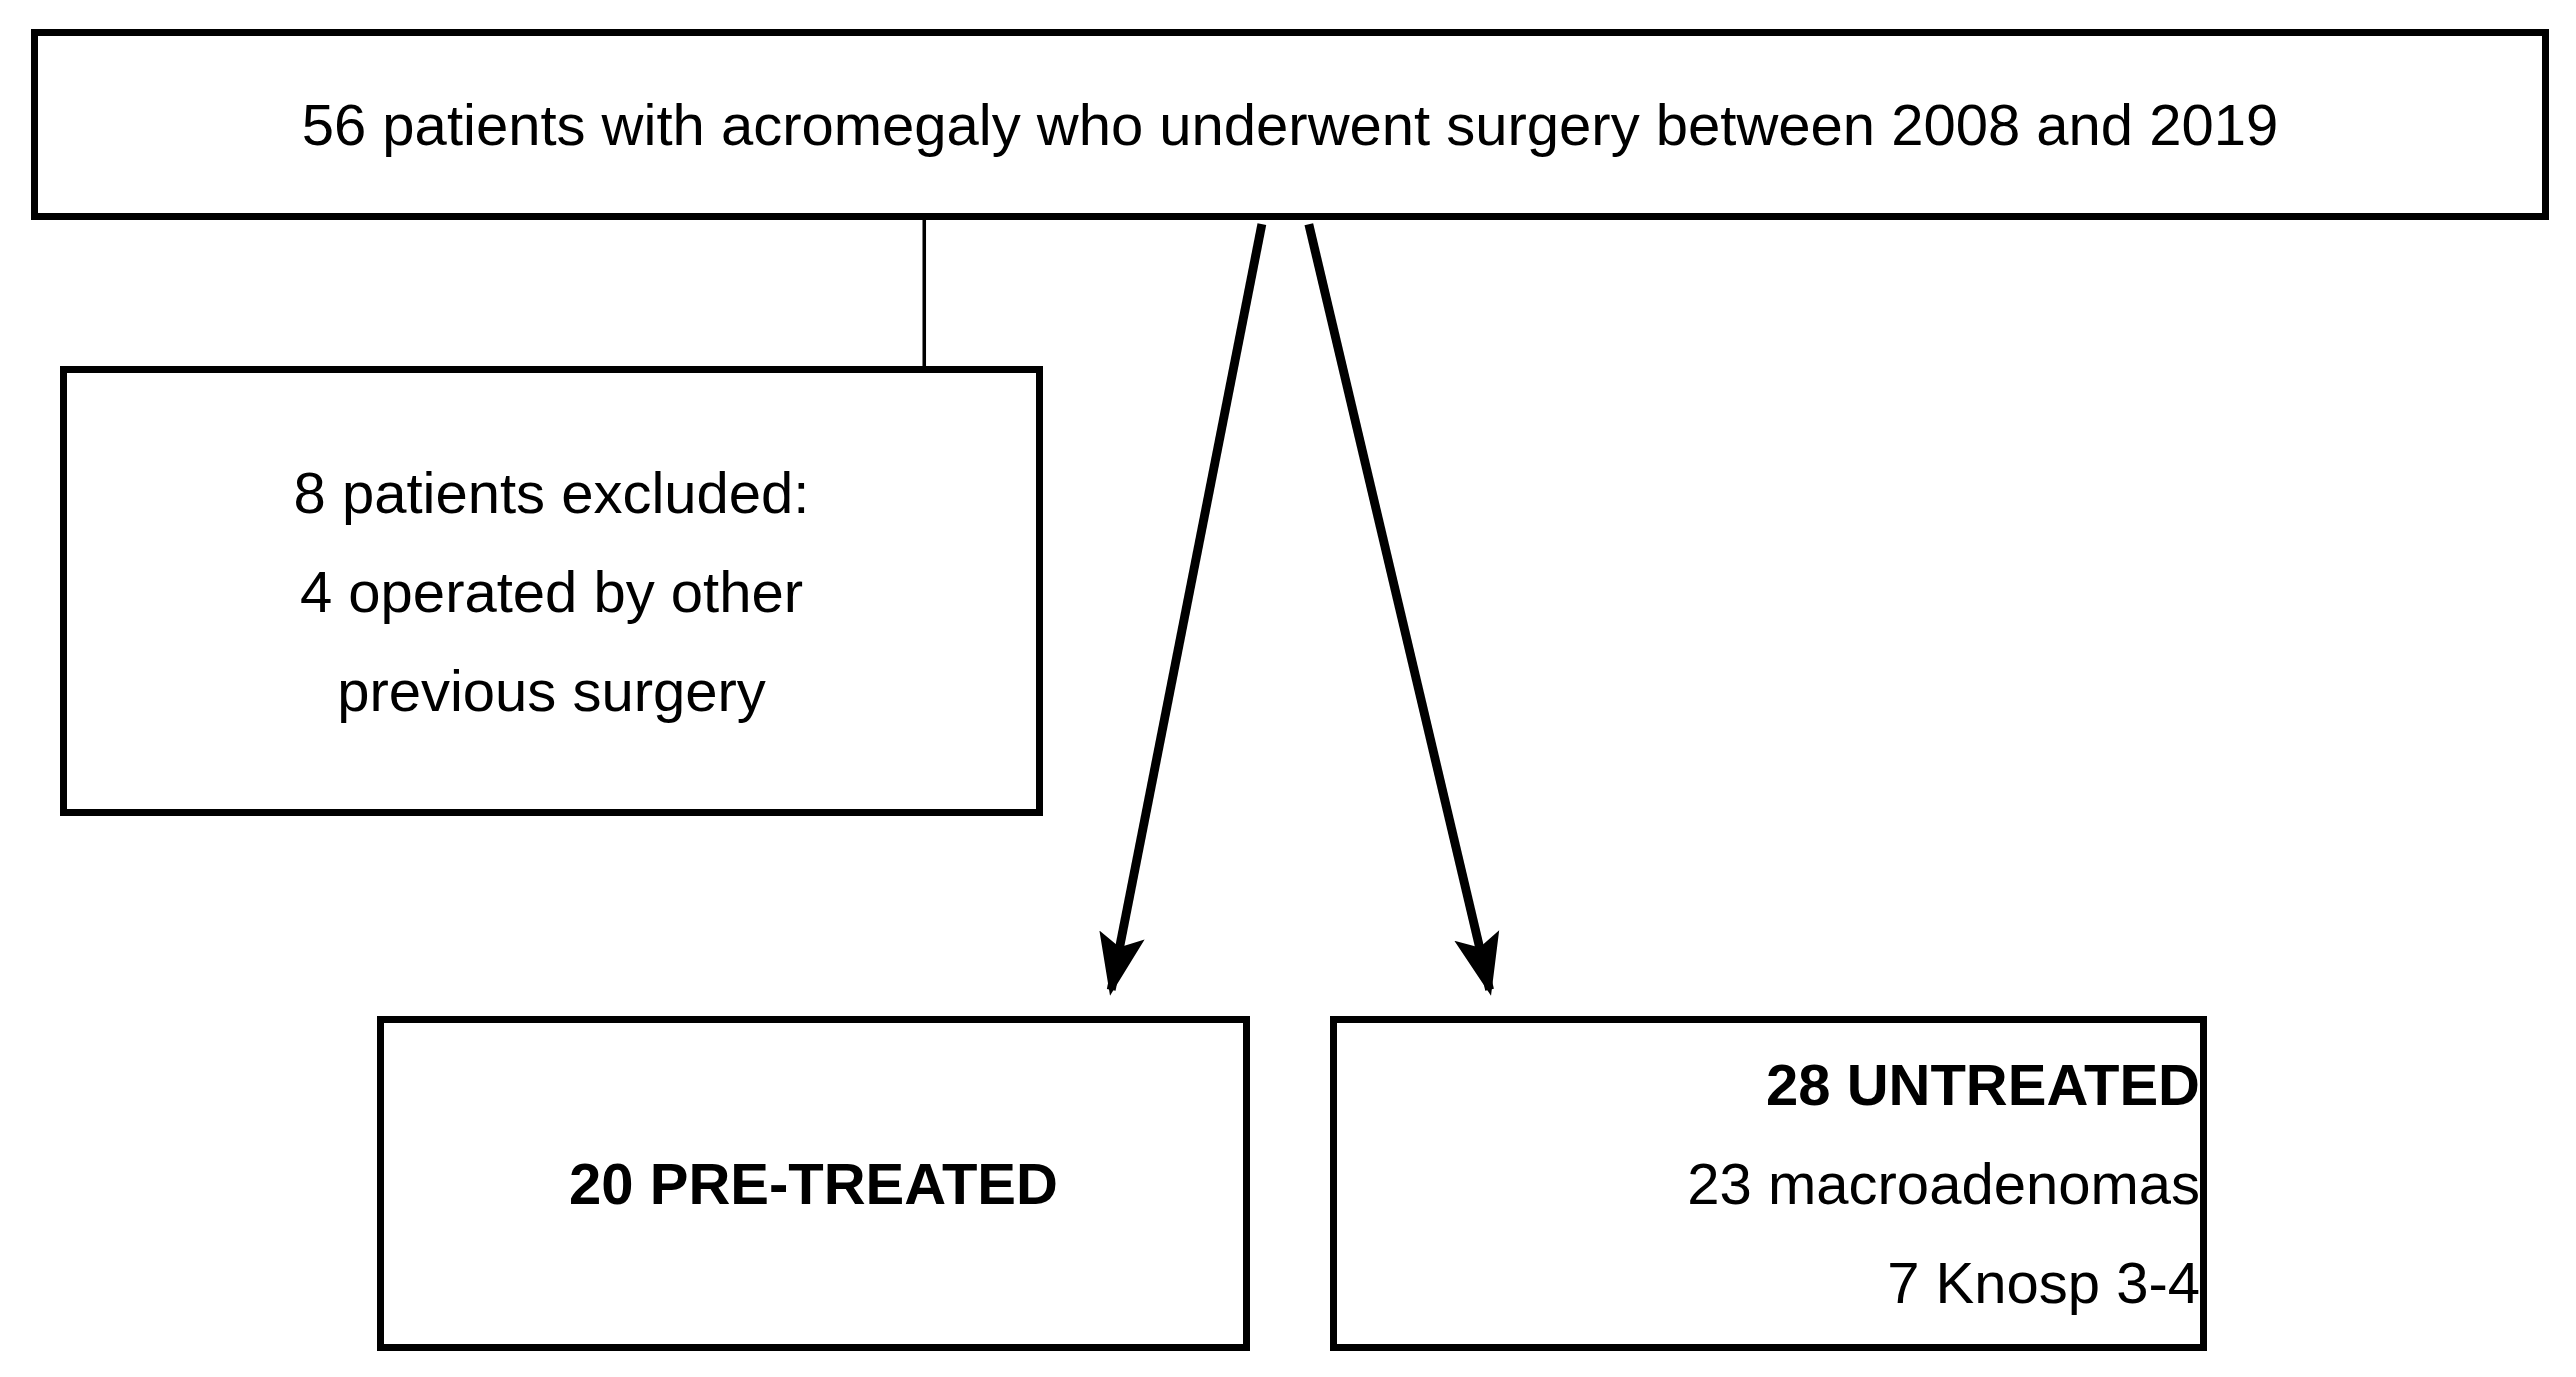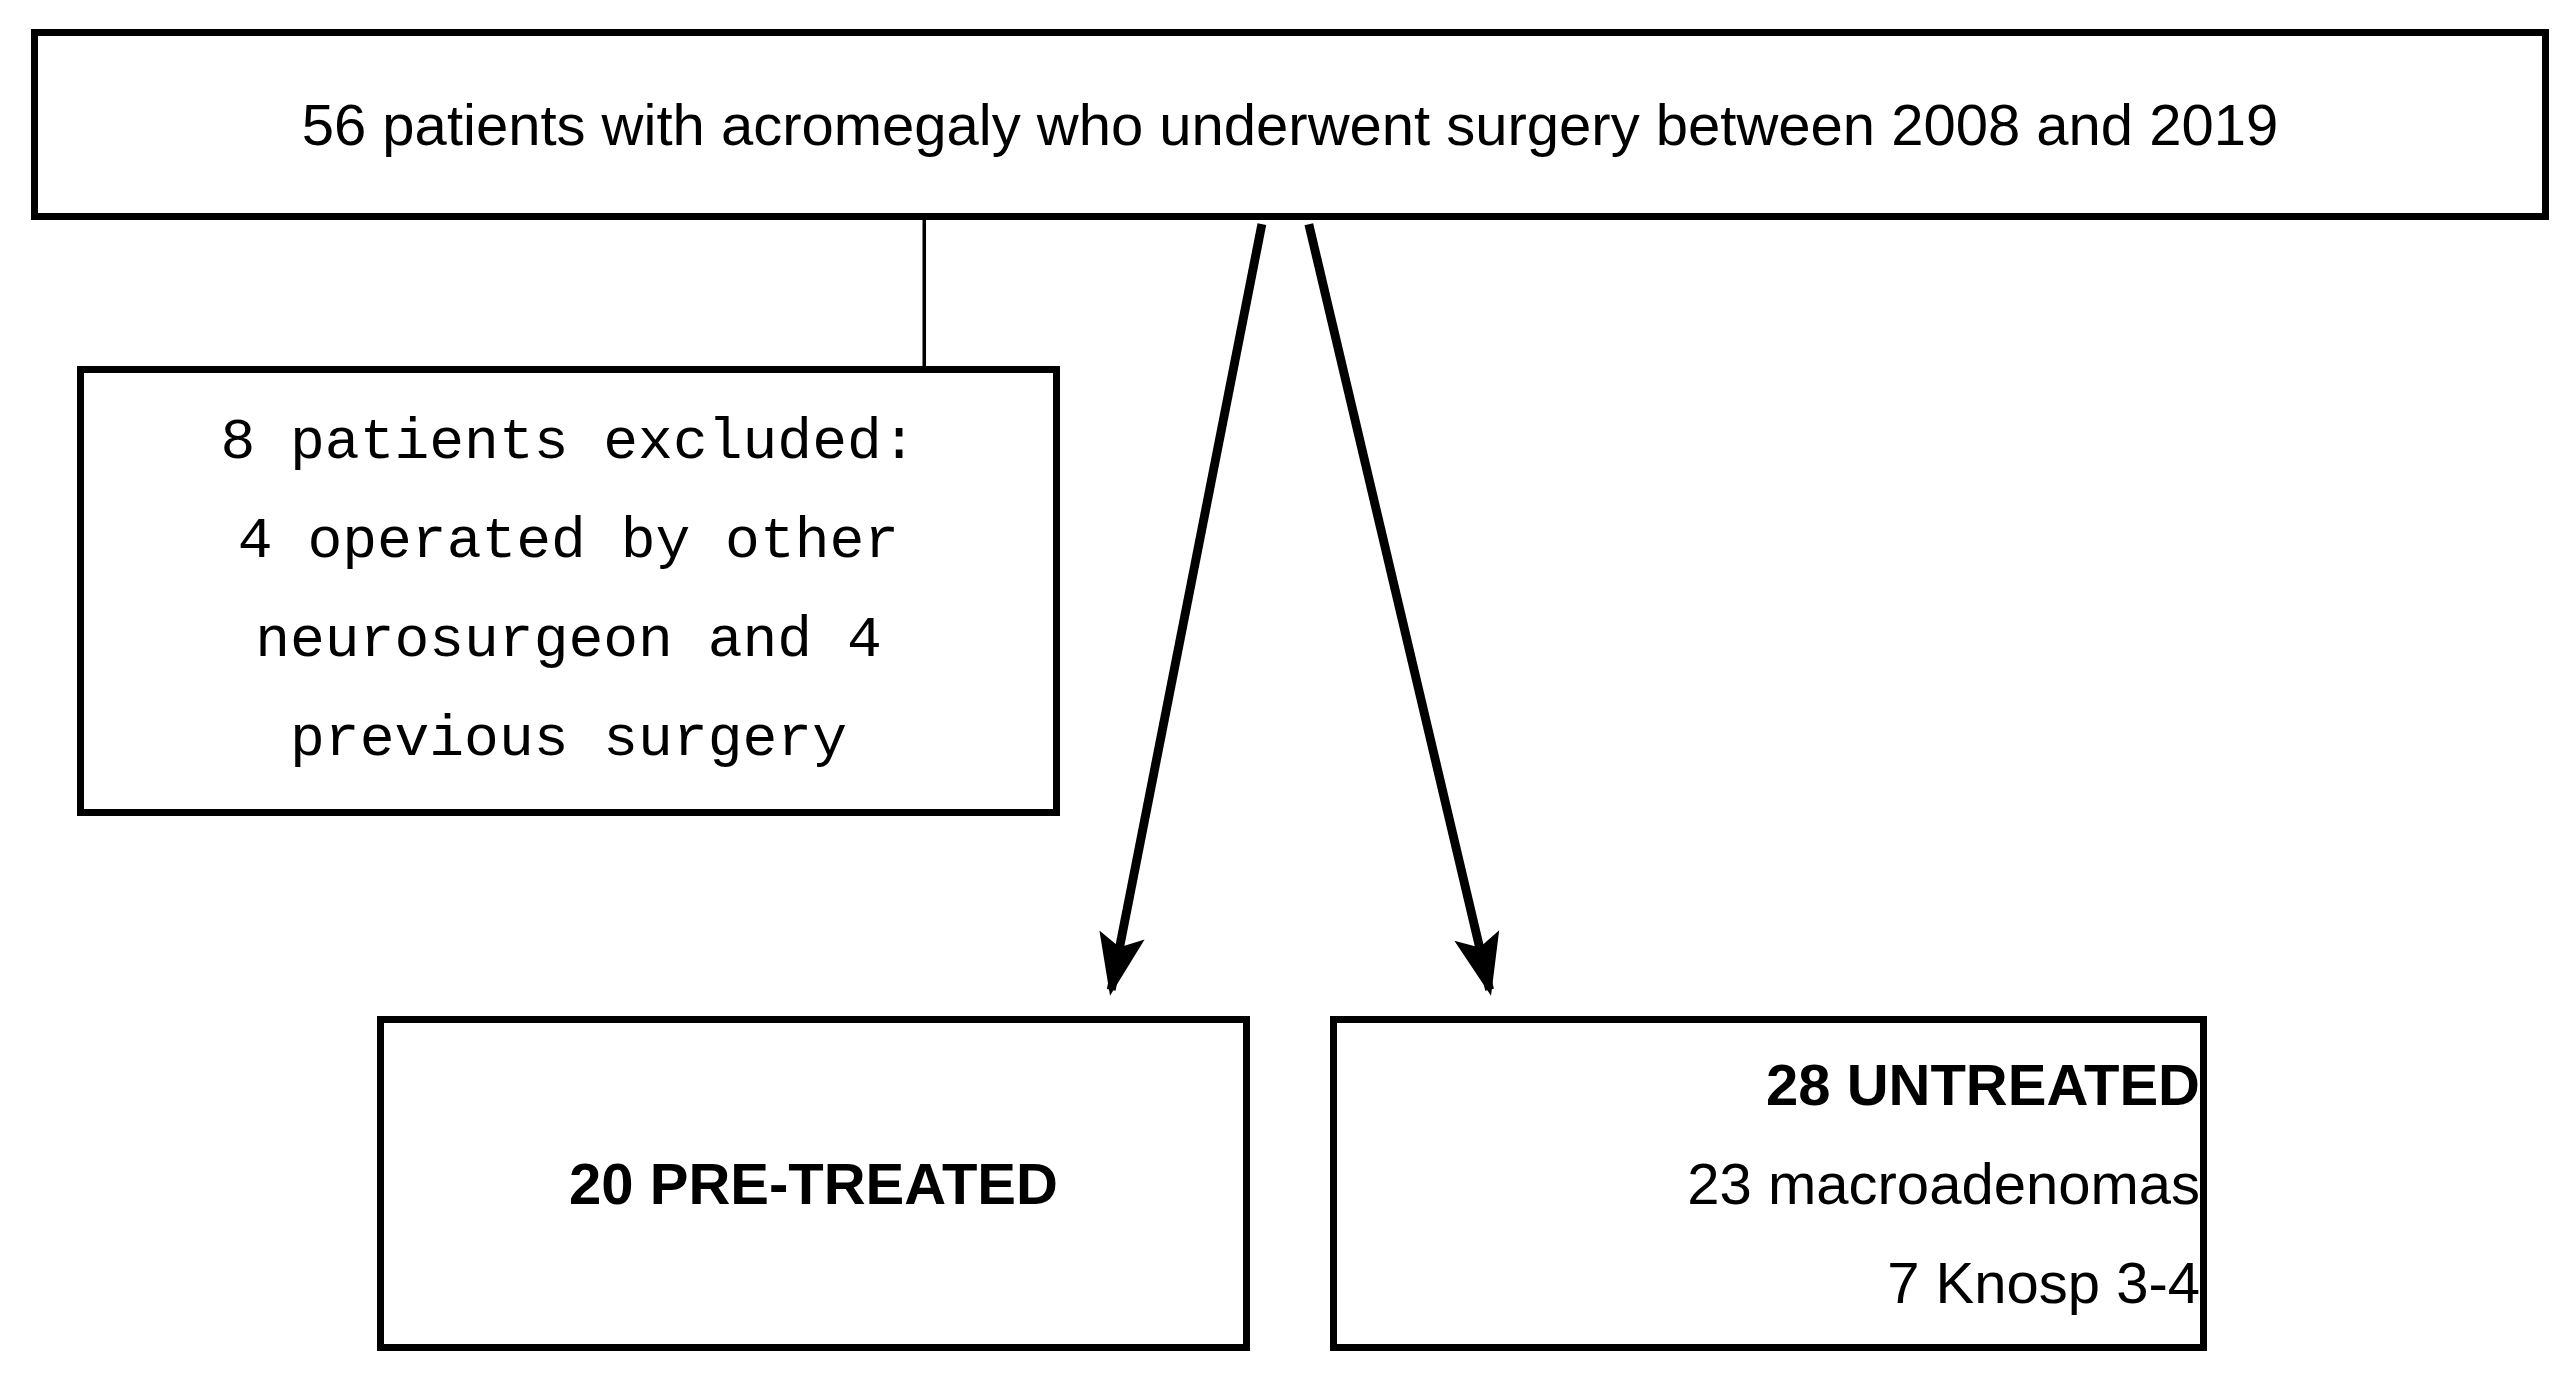--- a/index.html
+++ b/index.html
@@ -43,25 +43,24 @@
     color: var(--ink);
   }
   .box.title {
     left: 31px;
     top: 29px;
     width: 2518px;
     height: 191px;
     line-height: 1.2;
   }
   .box.excluded {
-    left: 77px;
+    left: 60px;
     top: 366px;
     width: 983px;
     height: 450px;
-    font-family: Liberation Mono, monospace;
   }
   .box.pretreated {
     left: 377px;
     top: 1016px;
     width: 873px;
     height: 335px;
   }
   .box.untreated {
     left: 1330px;
     top: 1016px;
@@ -104,21 +103,20 @@
     <line class="arrow" x1="1477" y1="253" x2="1681" y2="1117" marker-end="url(#arrowhead)"></line>
   </svg>
 
   <div class="box title">
     <span class="line">56 patients with acromegaly who underwent surgery between 2008 and 2019</span>
   </div>
 
   <div class="box excluded">
     <span class="line">8 patients excluded:</span>
     <span class="line">4 operated by other</span>
-    <span class="line">neurosurgeon and 4</span>
     <span class="line">previous surgery</span>
   </div>
 
   <div class="box pretreated">
     <span class="line bold">20 PRE-TREATED</span>
   </div>
 
   <div class="box untreated">
     <span class="line bold">28 UNTREATED</span>
     <span class="line">23 macroadenomas</span>

